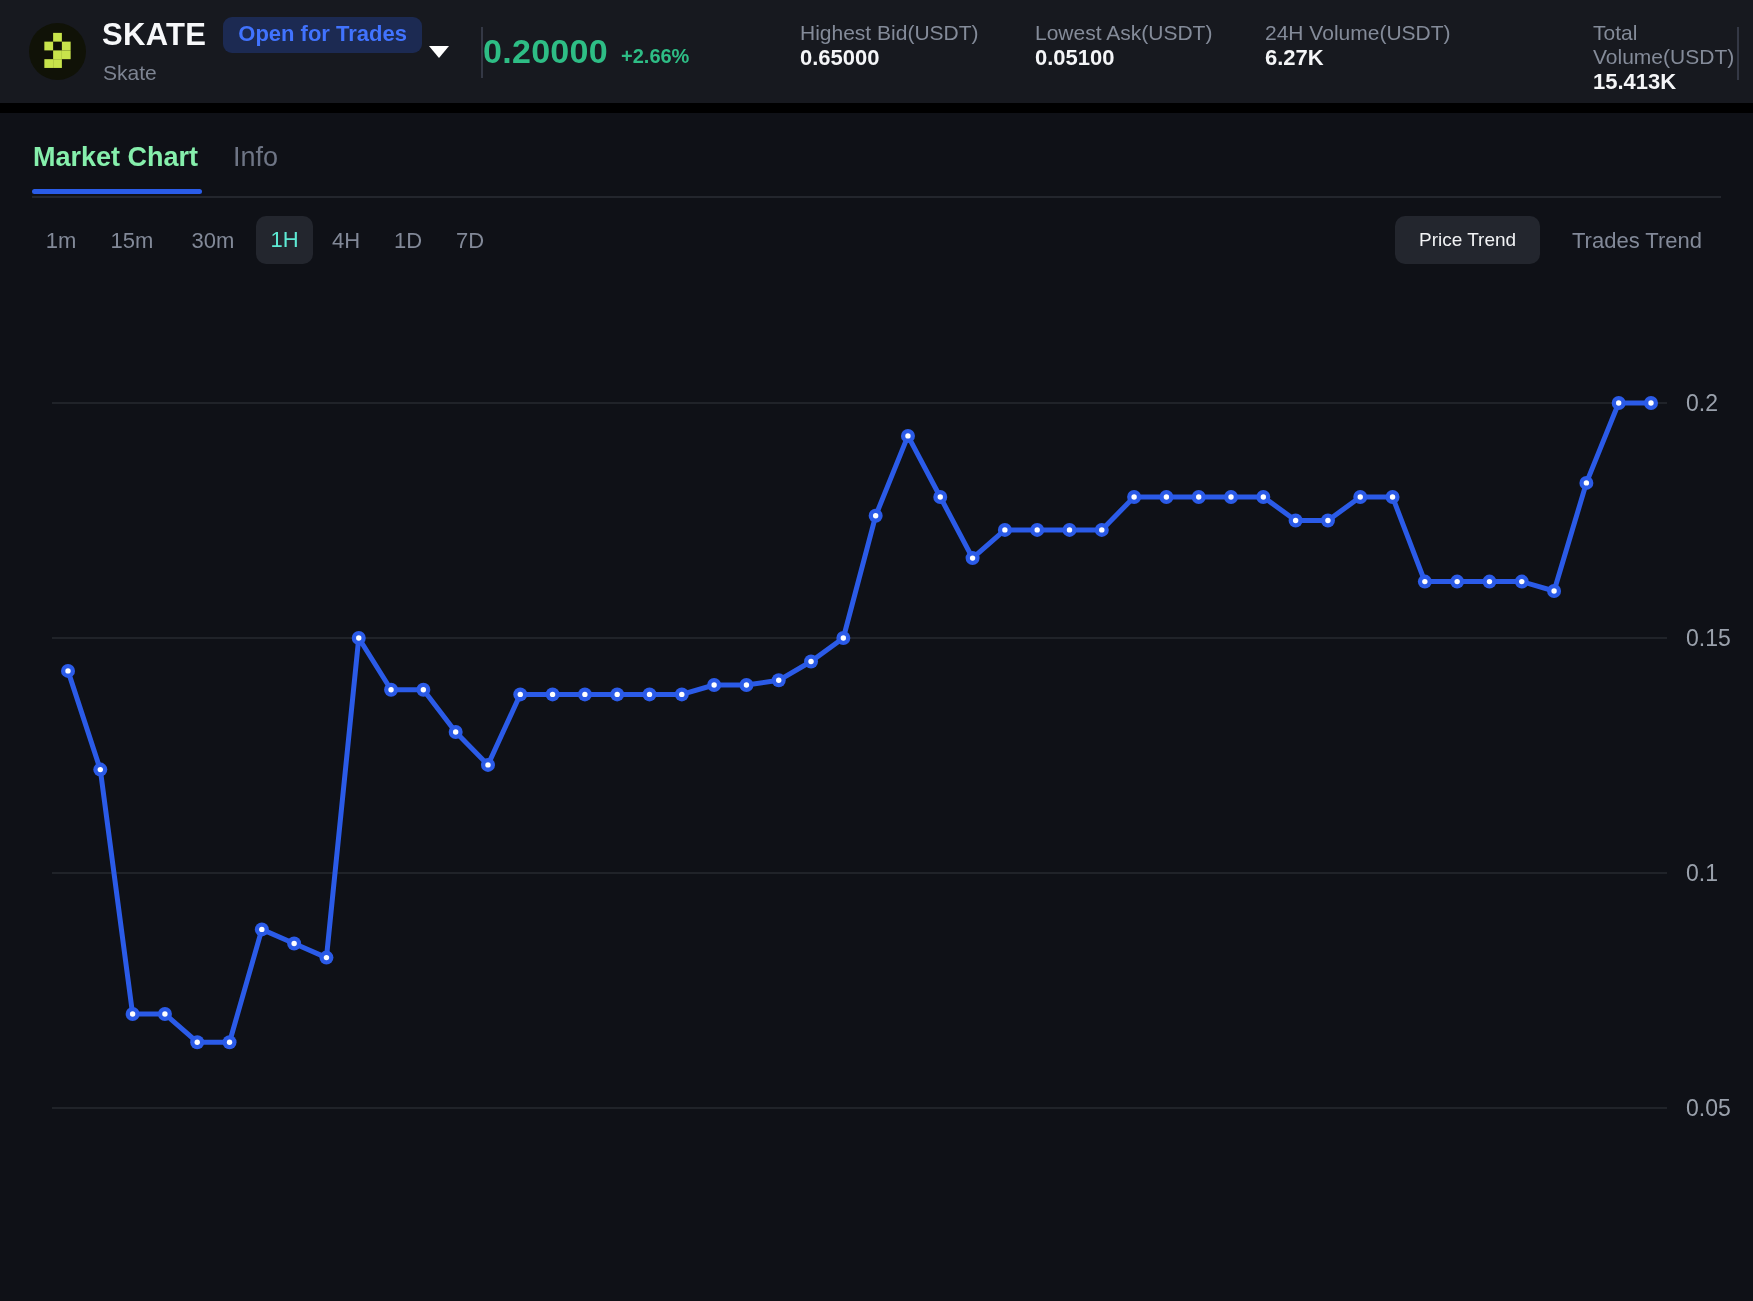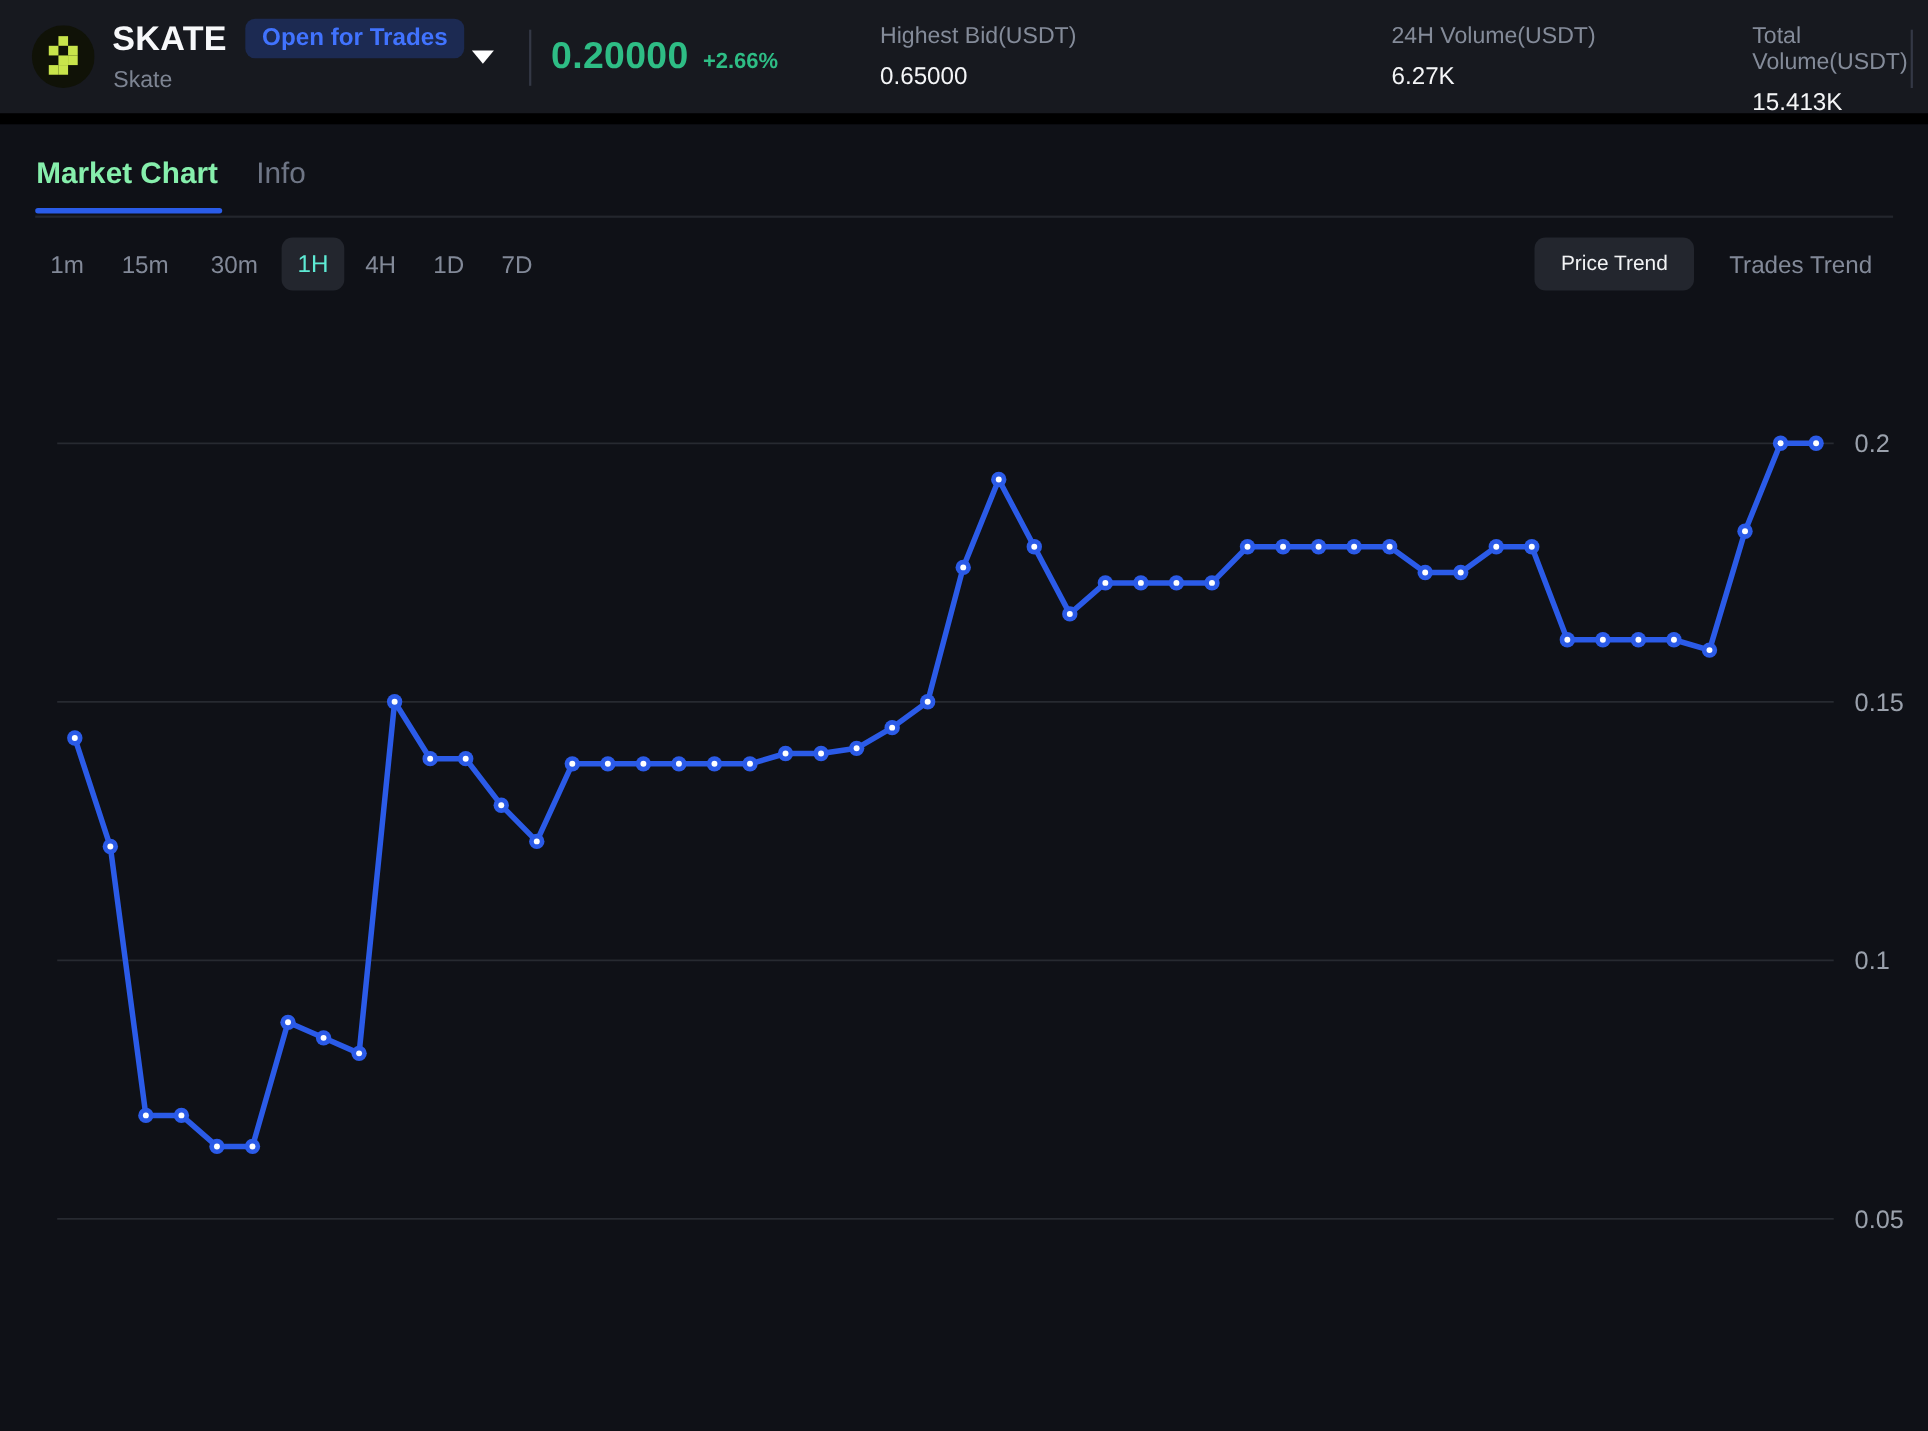--- a/index.html
+++ b/index.html
@@ -14,26 +14,26 @@
   .logo { position:absolute; left:29px; top:23px; width:57px; height:57px; }
   .token-title { position:absolute; left:102px; top:17px; display:flex; align-items:center; gap:17px; }
   .symbol { font-size:31px; font-weight:bold; color:#f7f8fa; letter-spacing:.3px; }
   .badge { background:#1c2a52; color:#4173fe; font-size:22px; font-weight:bold; padding:5px 15px 7px; border-radius:9px; line-height:1.1; }
   .token-sub { position:absolute; left:103px; top:61px; font-size:21px; color:#7d8492; }
   .caret { position:absolute; left:429px; top:46px; width:0; height:0;
            border-left:10px solid transparent; border-right:10px solid transparent; border-top:12px solid #ffffff; cursor:pointer; }
   .vdiv { position:absolute; width:2px; background:#343845; }
   .vdiv.v-left  { left:481px; top:27px; height:51px; }
   .vdiv.v-right { left:1737px; top:27px; height:53px; }
-  .price-block { position:absolute; left:501px; top:32px; display:flex; align-items:baseline; gap:13px; }
+  .price-block { position:absolute; left:483px; top:32px; display:flex; align-items:baseline; gap:13px; }
   .price  { color:#2ebd85; font-size:34px; font-weight:bold; letter-spacing:.3px; }
   .change { color:#2ebd85; font-size:20px; font-weight:600; }
   .stat { position:absolute; top:21px; }
   .stat .s-label { font-size:21px; color:#848b99; }
-  .stat .s-value { font-size:22px; color:#f4f5f7; font-weight:400; margin-top:11px; }
+  .stat .s-value { font-size:22px; color:#f4f5f7; font-weight:700; margin-top:0; }
   .stat.s0 { left:800px; } .stat.s1 { left:1035px; } .stat.s2 { left:1265px; } .stat.s3 { left:1593px; }
   .strip { position:absolute; top:103px; left:0; width:1753px; height:10px; background:#000; }
   
   .tab { position:absolute; top:142px; font-size:27px; cursor:pointer; }
   .tab.active { left:33px; font-weight:bold; color:#86efac; }
   .tab.inactive { left:233px; color:#6e7585; }
   .tab-underline { position:absolute; left:32px; top:189px; width:170px; height:5px; background:#2a5ce8; border-radius:3px; }
   .tab-divider { position:absolute; left:32px; top:196px; width:1689px; height:2px; background:#23262d; }
   
   .iv { position:absolute; top:228px; transform:translateX(-50%); font-size:22px; color:#828998; cursor:pointer; }
@@ -74,20 +74,24 @@
   <div class="vdiv v-left"></div>
 
   <div class="price-block">
     <span class="price">0.20000</span>
     <span class="change">+2.66%</span>
   </div>
 
   <div class="stat s0">
     <div class="s-label">Highest Bid(USDT)</div>
     <div class="s-value">0.65000</div>
+  </div>
+  <div class="stat s1">
+    <div class="s-label">Lowest Ask(USDT)</div>
+    <div class="s-value">0.05100</div>
   </div>
   <div class="stat s2">
     <div class="s-label">24H Volume(USDT)</div>
     <div class="s-value">6.27K</div>
   </div>
   <div class="stat s3">
     <div class="s-label">Total Volume(USDT)</div>
     <div class="s-value">15.413K</div>
   </div>
 

